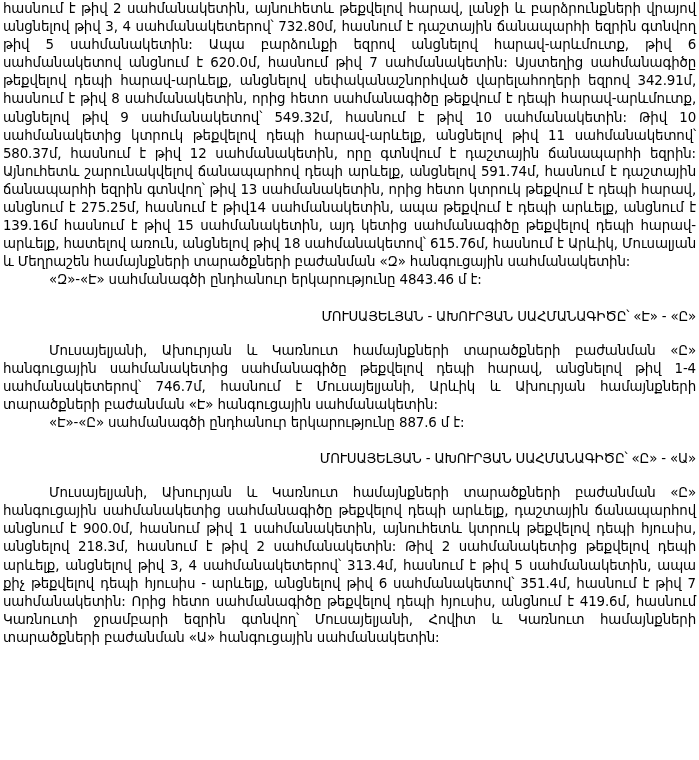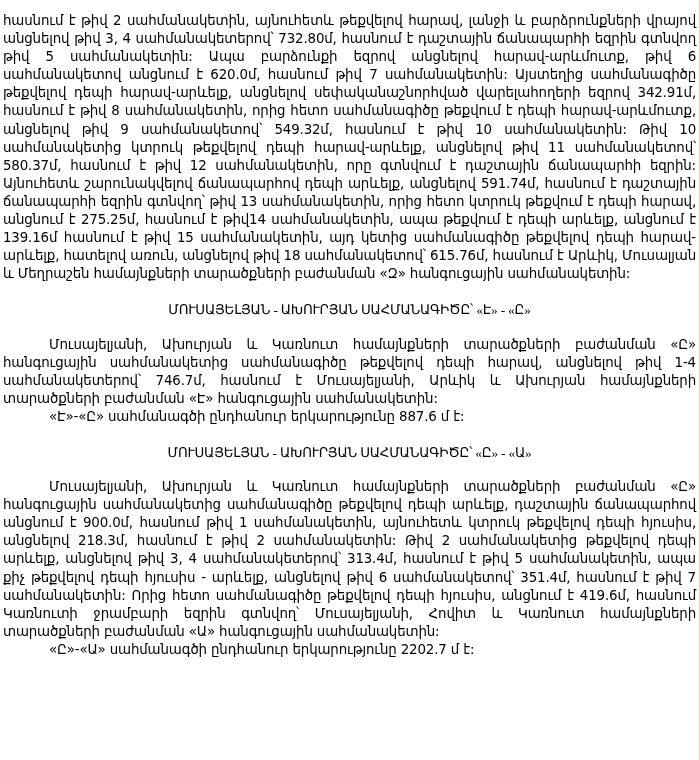--- a/index.html
+++ b/index.html
@@ -10,62 +10,61 @@
     body {
       width: 699px;
       height: 760px;
       overflow: hidden;
       font-family: "DejaVu Sans", sans-serif;
       color: #000000;
       font-size: 13.4px;
       line-height: 18.1px;
     }
     .page {
-      padding: 12px 3px 0 3px;
+      padding: 0 3px 0 3px;
     }
     .para {
       text-align: justify;
       margin: 0;
       letter-spacing: -0.15px;
     }
     .para.indent {
       text-indent: 46px;
     }
     .total {
       margin: 0;
       padding-left: 46px;
       letter-spacing: -0.15px;
     }
     .heading {
       margin: 0;
-      text-align: center;
+      text-align: right;
       letter-spacing: -0.2px;
-      font-family: Liberation Serif, serif;
     }
     .gap-18 { height: 18px; }
     .gap-16 { height: 16px; }
   </style>
 </head>
 <body>
 
 <div class="page">
 
   <p class="para">հասնում է թիվ 2 սահմանակետին, այնուհետև թեքվելով հարավ, լանջի և բարձրունքների վրայով անցնելով թիվ 3, 4 սահմանակետերով՝ 732.80մ, հասնում է դաշտային ճանապարհի եզրին գտնվող թիվ 5 սահմանակետին: Ապա բարձունքի եզրով անցնելով հարավ-արևմուտք, թիվ 6 սահմանակետով անցնում է 620.0մ, հասնում թիվ 7 սահմանակետին: Այստեղից սահմանագիծը թեքվելով դեպի հարավ-արևելք, անցնելով սեփականաշնորհված վարելահողերի եզրով 342.91մ, հասնում է թիվ 8 սահմանակետին, որից հետո սահմանագիծը թեքվում է դեպի հարավ-արևմուտք, անցնելով թիվ 9 սահմանակետով՝ 549.32մ, հասնում է թիվ 10 սահմանակետին: Թիվ 10 սահմանակետից կտրուկ թեքվելով դեպի հարավ-արևելք, անցնելով թիվ 11 սահմանակետով՝ 580.37մ, հասնում է թիվ 12 սահմանակետին, որը գտնվում է դաշտային ճանապարհի եզրին: Այնուհետև շարունակվելով ճանապարհով դեպի արևելք, անցնելով 591.74մ, հասնում է դաշտային ճանապարհի եզրին գտնվող՝ թիվ 13 սահմանակետին, որից հետո կտրուկ թեքվում է դեպի հարավ, անցնում է 275.25մ,  հասնում է թիվ14 սահմանակետին, ապա թեքվում է դեպի արևելք, անցնում է 139.16մ հասնում է թիվ 15 սահմանակետին, այդ կետից սահմանագիծը թեքվելով դեպի հարավ-արևելք, հատելով առուն, անցնելով թիվ 18 սահմանակետով՝ 615.76մ, հասնում է Արևիկ, Մուսալյան և Մեղրաշեն համայնքների տարածքների բաժանման «Զ» հանգուցային սահմանակետին:</p>
+  <p class="total">«Զ»-«Է» սահմանագծի ընդհանուր երկարությունը 4843.46 մ է:</p>
 
   <div class="gap-18"></div>
 
   <p class="heading">ՄՈՒՍԱՅԵԼՅԱՆ - ԱԽՈՒՐՅԱՆ ՍԱՀՄԱՆԱԳԻԾԸ՝ «Է» - «Ը»</p>
 
   <div class="gap-16"></div>
 
   <p class="para indent">Մուսայելյանի, Ախուրյան և Կառնուտ համայնքների տարածքների բաժանման «Ը» հանգուցային սահմանակետից  սահմանագիծը թեքվելով դեպի հարավ, անցնելով թիվ 1-4 սահմանակետերով՝ 746.7մ,  հասնում է Մուսայելյանի, Արևիկ և Ախուրյան համայնքների տարածքների բաժանման «Է» հանգուցային սահմանակետին:</p>
   <p class="total">«Է»-«Ը» սահմանագծի ընդհանուր երկարությունը 887.6 մ է:</p>
 
   <div class="gap-18"></div>
 
   <p class="heading">ՄՈՒՍԱՅԵԼՅԱՆ - ԱԽՈՒՐՅԱՆ ՍԱՀՄԱՆԱԳԻԾԸ՝ «Ը» - «Ա»</p>
 
   <div class="gap-16"></div>
 
   <p class="para indent">Մուսայելյանի, Ախուրյան և Կառնուտ համայնքների տարածքների բաժանման «Ը» հանգուցային սահմանակետից  սահմանագիծը թեքվելով դեպի արևելք, դաշտային ճանապարհով անցնում է 900.0մ, հասնում թիվ 1 սահմանակետին, այնուհետև կտրուկ թեքվելով դեպի հյուսիս, անցնելով 218.3մ, հասնում է թիվ 2 սահմանակետին: Թիվ 2 սահմանակետից թեքվելով դեպի արևելք, անցնելով թիվ 3, 4 սահմանակետերով՝ 313.4մ, հասնում է թիվ 5 սահմանակետին, ապա քիչ թեքվելով դեպի հյուսիս - արևելք, անցնելով թիվ 6 սահմանակետով՝ 351.4մ, հասնում է թիվ 7 սահմանակետին: Որից հետո սահմանագիծը թեքվելով դեպի հյուսիս, անցնում է 419.6մ, հասնում Կառնուտի ջրամբարի եզրին գտնվող՝ Մուսայելյանի, Հովիտ և Կառնուտ համայնքների տարածքների բաժանման «Ա» հանգուցային սահմանակետին:</p>
-  <p class="total">«Ը»-«Ա» սահմանագծի ընդհանուր երկարությունը 2202.7 մ է:</p>
 
 </div>
 
 </body></html>

